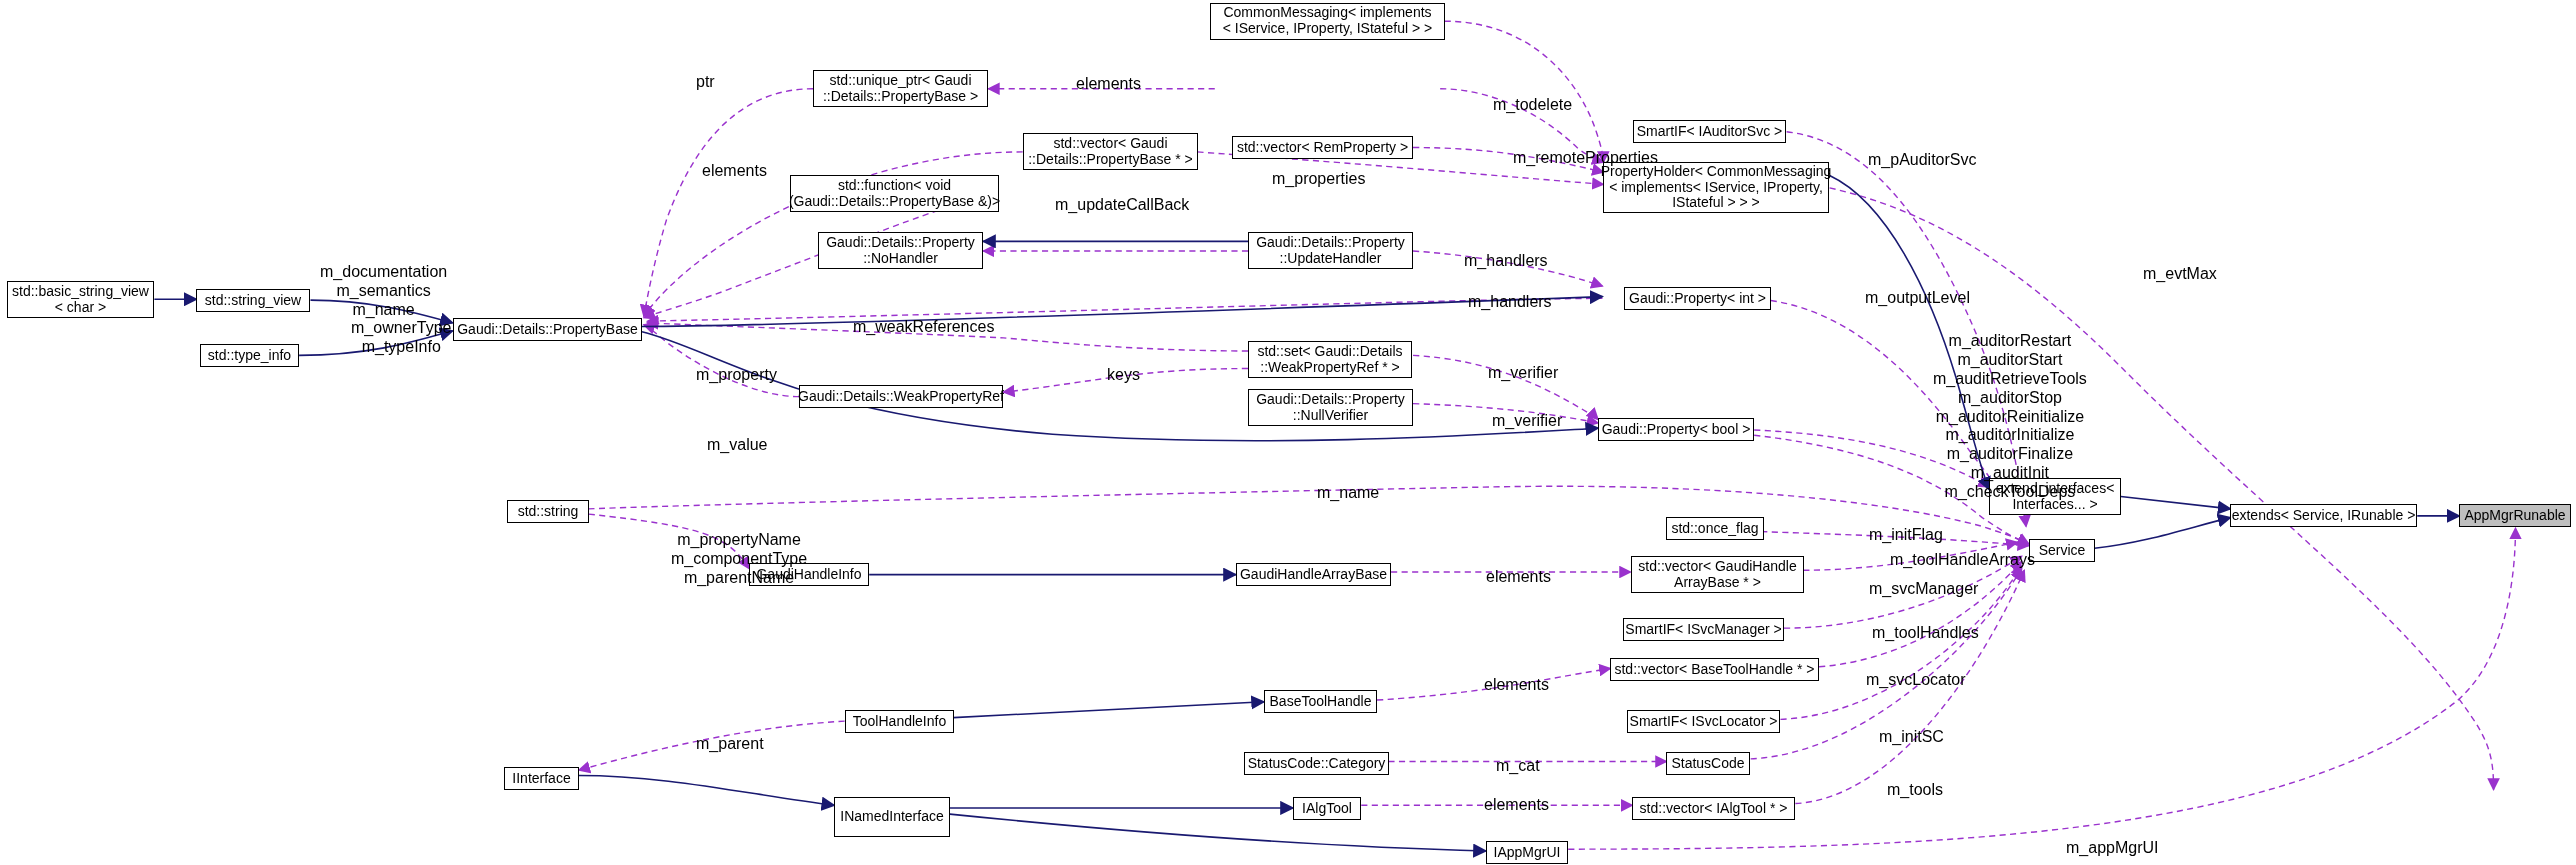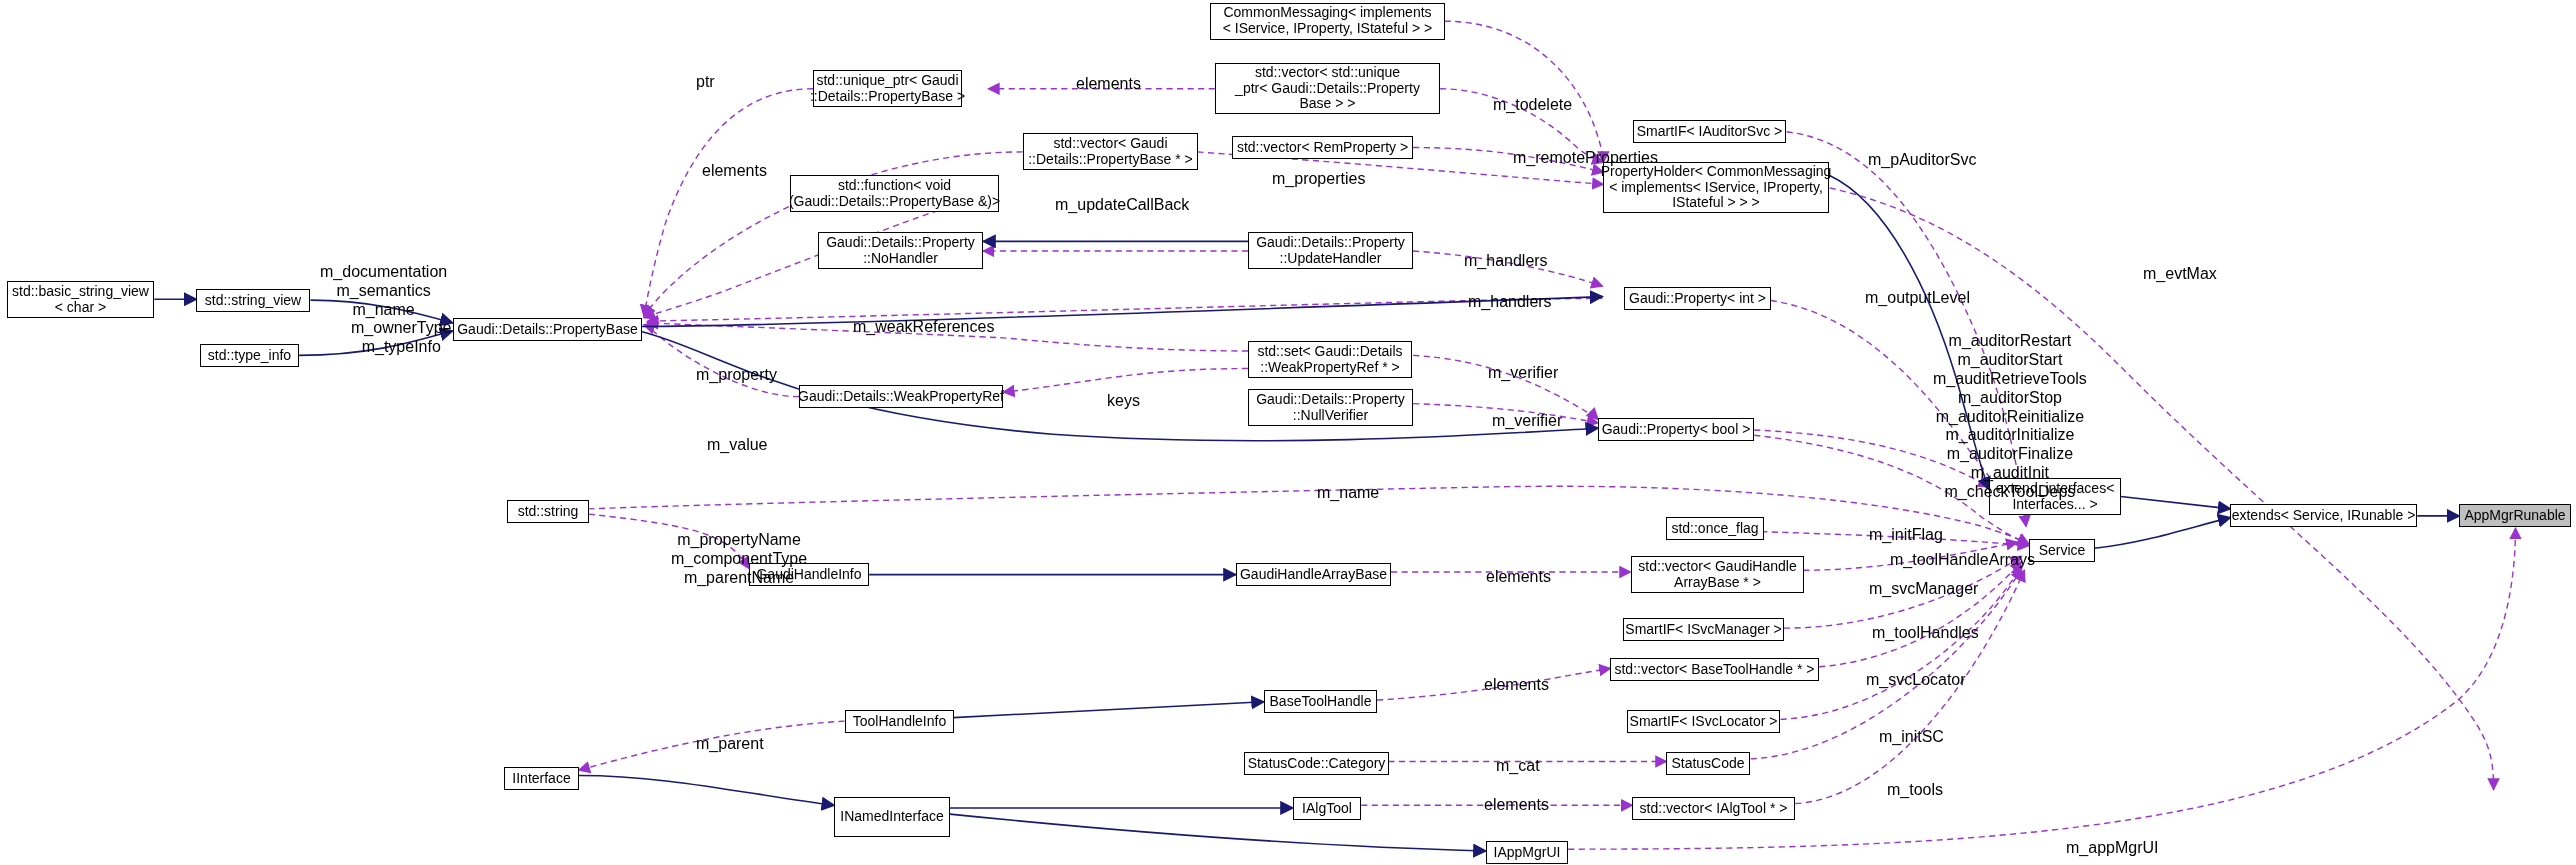--- a/index.html
+++ b/index.html
@@ -79,24 +79,21 @@
     <path d="M991,655 L1409,655" marker-end="url(#arrBlue)"></path>
     <path d="M1087,818 L1441,800" marker-end="url(#arrBlue)"></path>
     <path d="M660,884 C760,884 850,905 951,918" marker-end="url(#arrBlue)"></path>
     <path d="M1083,921 L1474,921" marker-end="url(#arrBlue)"></path>
     <path d="M1083,928 C1300,950 1500,965 1694,970" marker-end="url(#arrBlue)"></path>
   </g>
 </svg>
 
 <div class="node" style="left: 1210px; top: 2.6px; width: 235px; height: 37px; white-space: pre;">CommonMessaging&lt; implements
 &lt; IService, IProperty, IStateful &gt; &gt;</div>
-<div class="node" style="left: 1215px; top: 63px; width: 225px; height: 51px; white-space: pre;">std::vector&lt; std::unique
-_ptr&lt; Gaudi::Details::Property
-Base &gt; &gt;</div>
-<div class="node" style="left: 813px; top: 70px; width: 149px; height: 37px; white-space: pre;">std::unique_ptr&lt; Gaudi
+<div class="node" style="left: 813px; top: 70px; width: 175px; height: 37px; white-space: pre;">std::unique_ptr&lt; Gaudi
 ::Details::PropertyBase &gt;</div>
 <div class="node" style="left: 1633px; top: 120px; width: 153px; height: 23px; white-space: pre;">SmartIF&lt; IAuditorSvc &gt;</div>
 <div class="node" style="left: 1232px; top: 136px; width: 181px; height: 23px; white-space: pre;">std::vector&lt; RemProperty &gt;</div>
 <div class="node" style="left: 1023px; top: 133px; width: 175px; height: 37px; white-space: pre;">std::vector&lt; Gaudi
 ::Details::PropertyBase * &gt;</div>
 <div class="node" style="left: 1603px; top: 162px; width: 226px; height: 51px; white-space: pre;">PropertyHolder&lt; CommonMessaging
 &lt; implements&lt; IService, IProperty,
 IStateful &gt; &gt; &gt;</div>
 <div class="node" style="left: 790px; top: 175px; width: 209px; height: 37px; white-space: pre;">std::function&lt; void
 (Gaudi::Details::PropertyBase &amp;)&gt;</div>
@@ -152,21 +149,21 @@
 <div class="elabel" style="left: 1464px; top: 252px; white-space: pre;">m_handlers</div>
 <div class="elabel" style="left: 320px; top: 263px; white-space: pre;">m_documentation
 m_semantics
 m_name</div>
 <div class="elabel" style="left: 1468px; top: 293px; white-space: pre;">m_handlers</div>
 <div class="elabel" style="left: 1865px; top: 289px; white-space: pre;">m_outputLevel</div>
 <div class="elabel" style="left: 853px; top: 318px; white-space: pre;">m_weakReferences</div>
 <div class="elabel" style="left: 351px; top: 319px; white-space: pre;">m_ownerType
 m_typeInfo</div>
 <div class="elabel" style="left: 696px; top: 366px; white-space: pre;">m_property</div>
-<div class="elabel" style="left: 1107px; top: 366px; white-space: pre; margin-top: 26px;">keys</div>
+<div class="elabel" style="left: 1107px; top: 366px; white-space: pre;">keys</div>
 <div class="elabel" style="left: 1488px; top: 364px; white-space: pre;">m_verifier</div>
 <div class="elabel" style="left: 1933px; top: 332px; white-space: pre;">m_auditorRestart
 m_auditorStart
 m_auditRetrieveTools
 m_auditorStop
 m_auditorReinitialize
 m_auditorInitialize
 m_auditorFinalize
 m_auditInit
 m_checkToolDeps</div>

